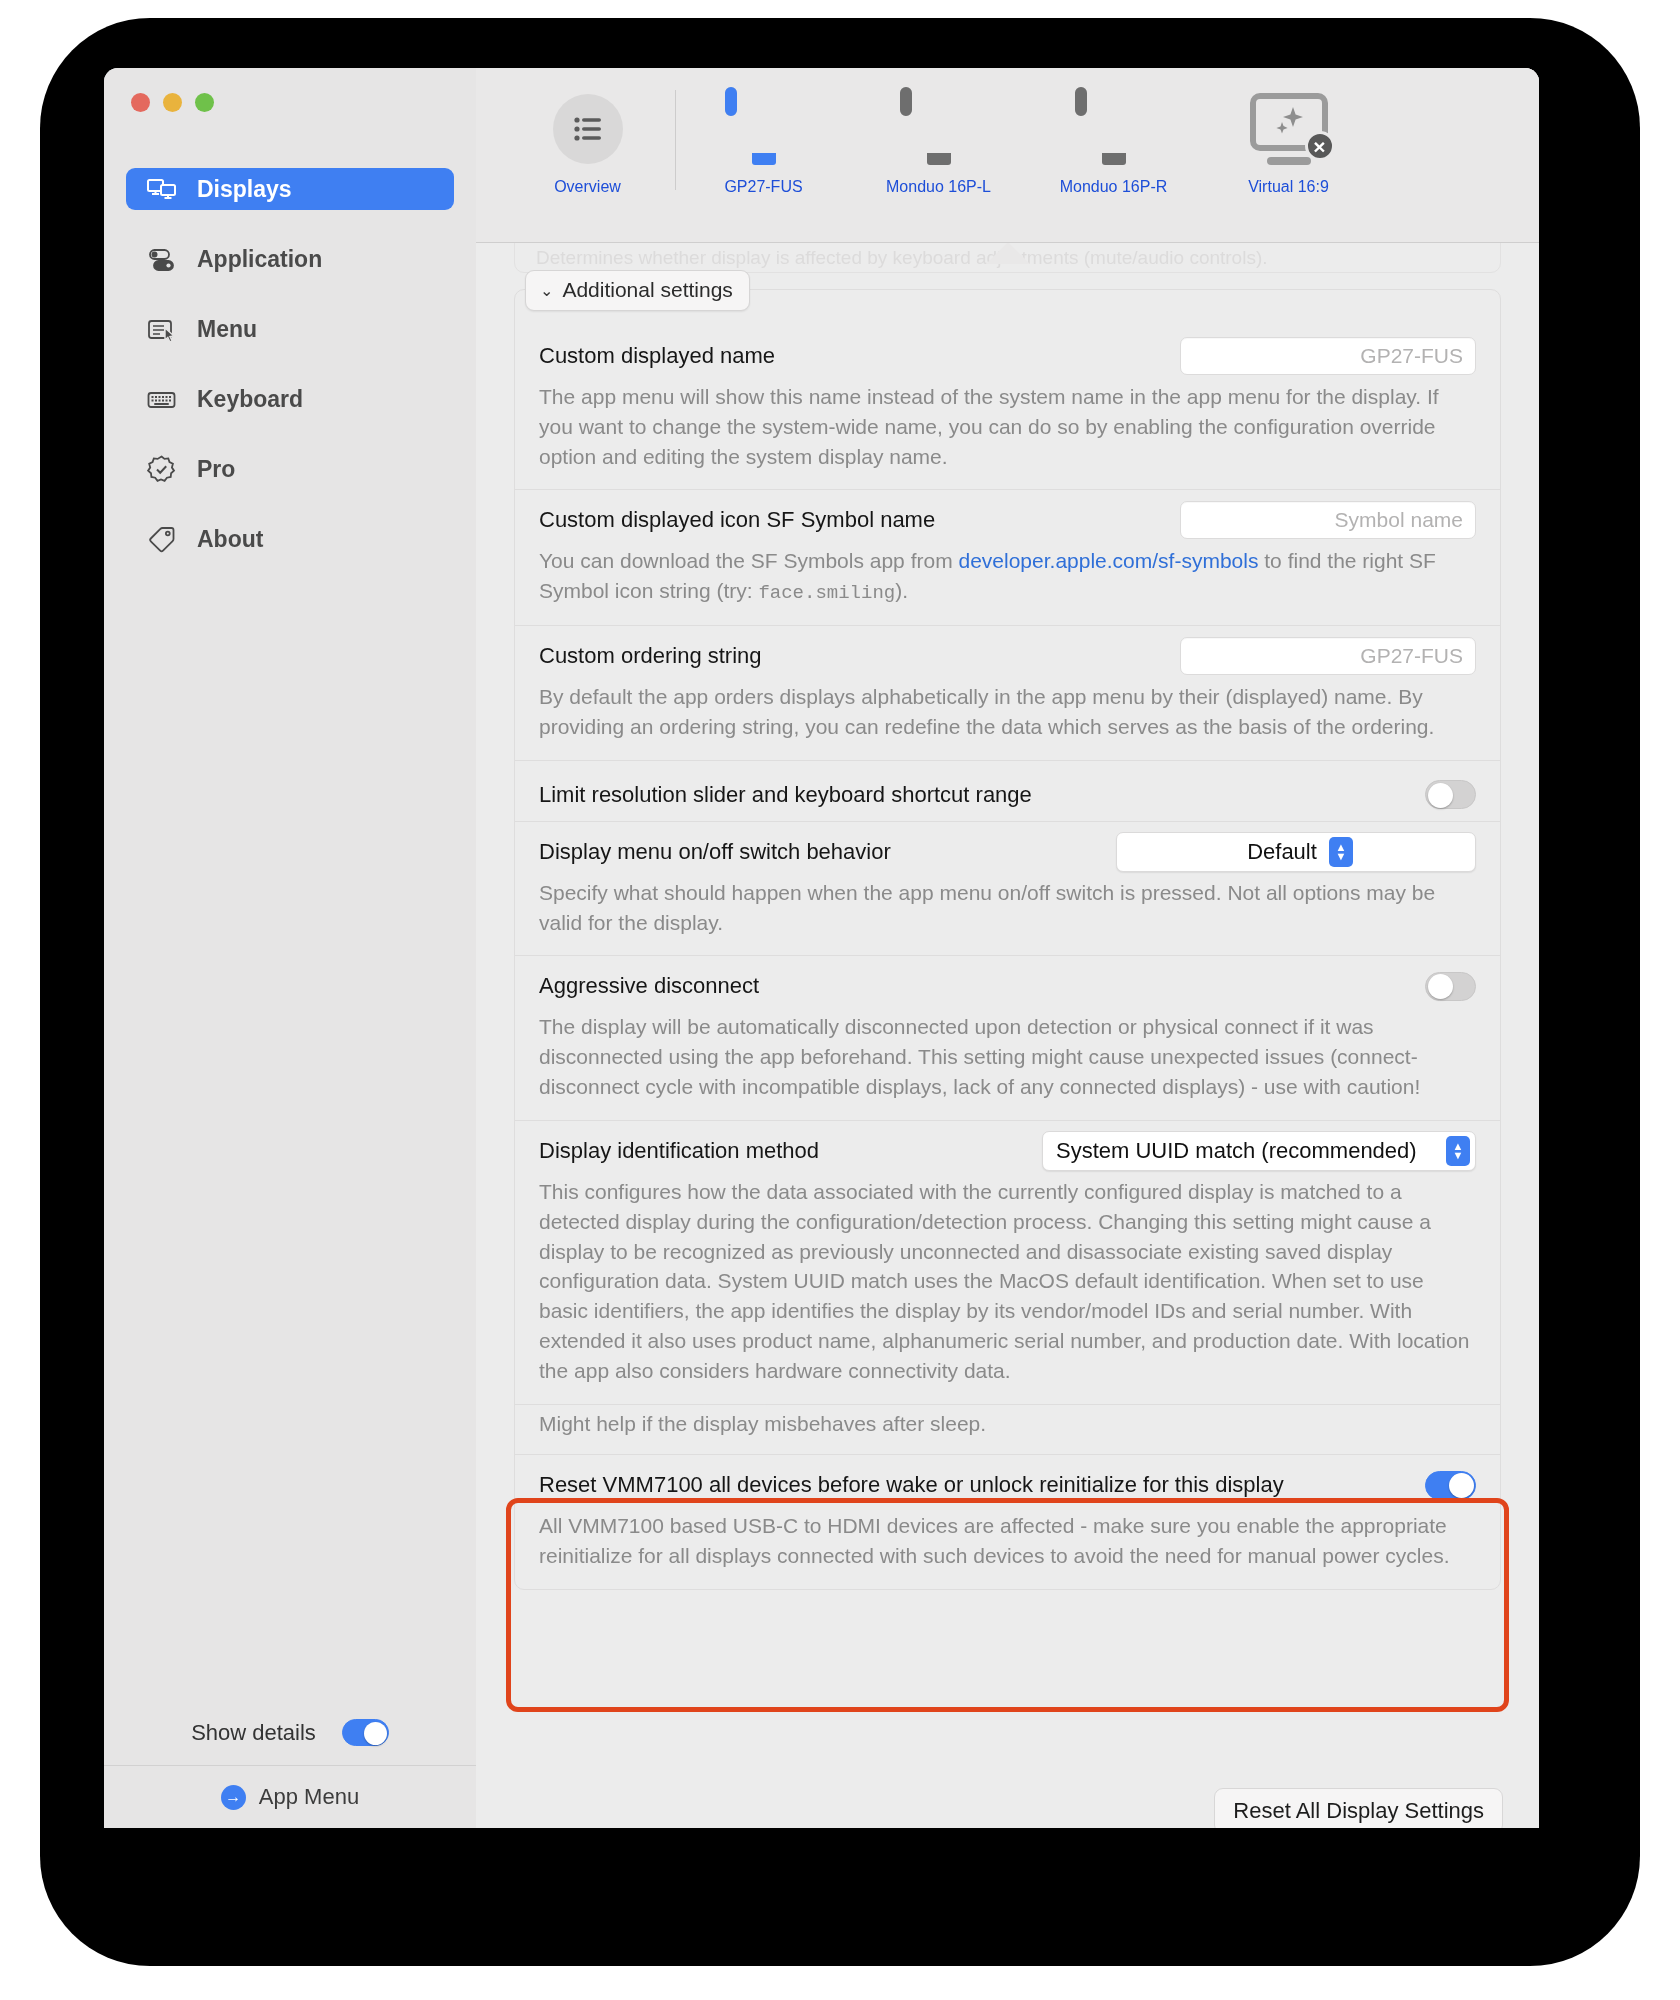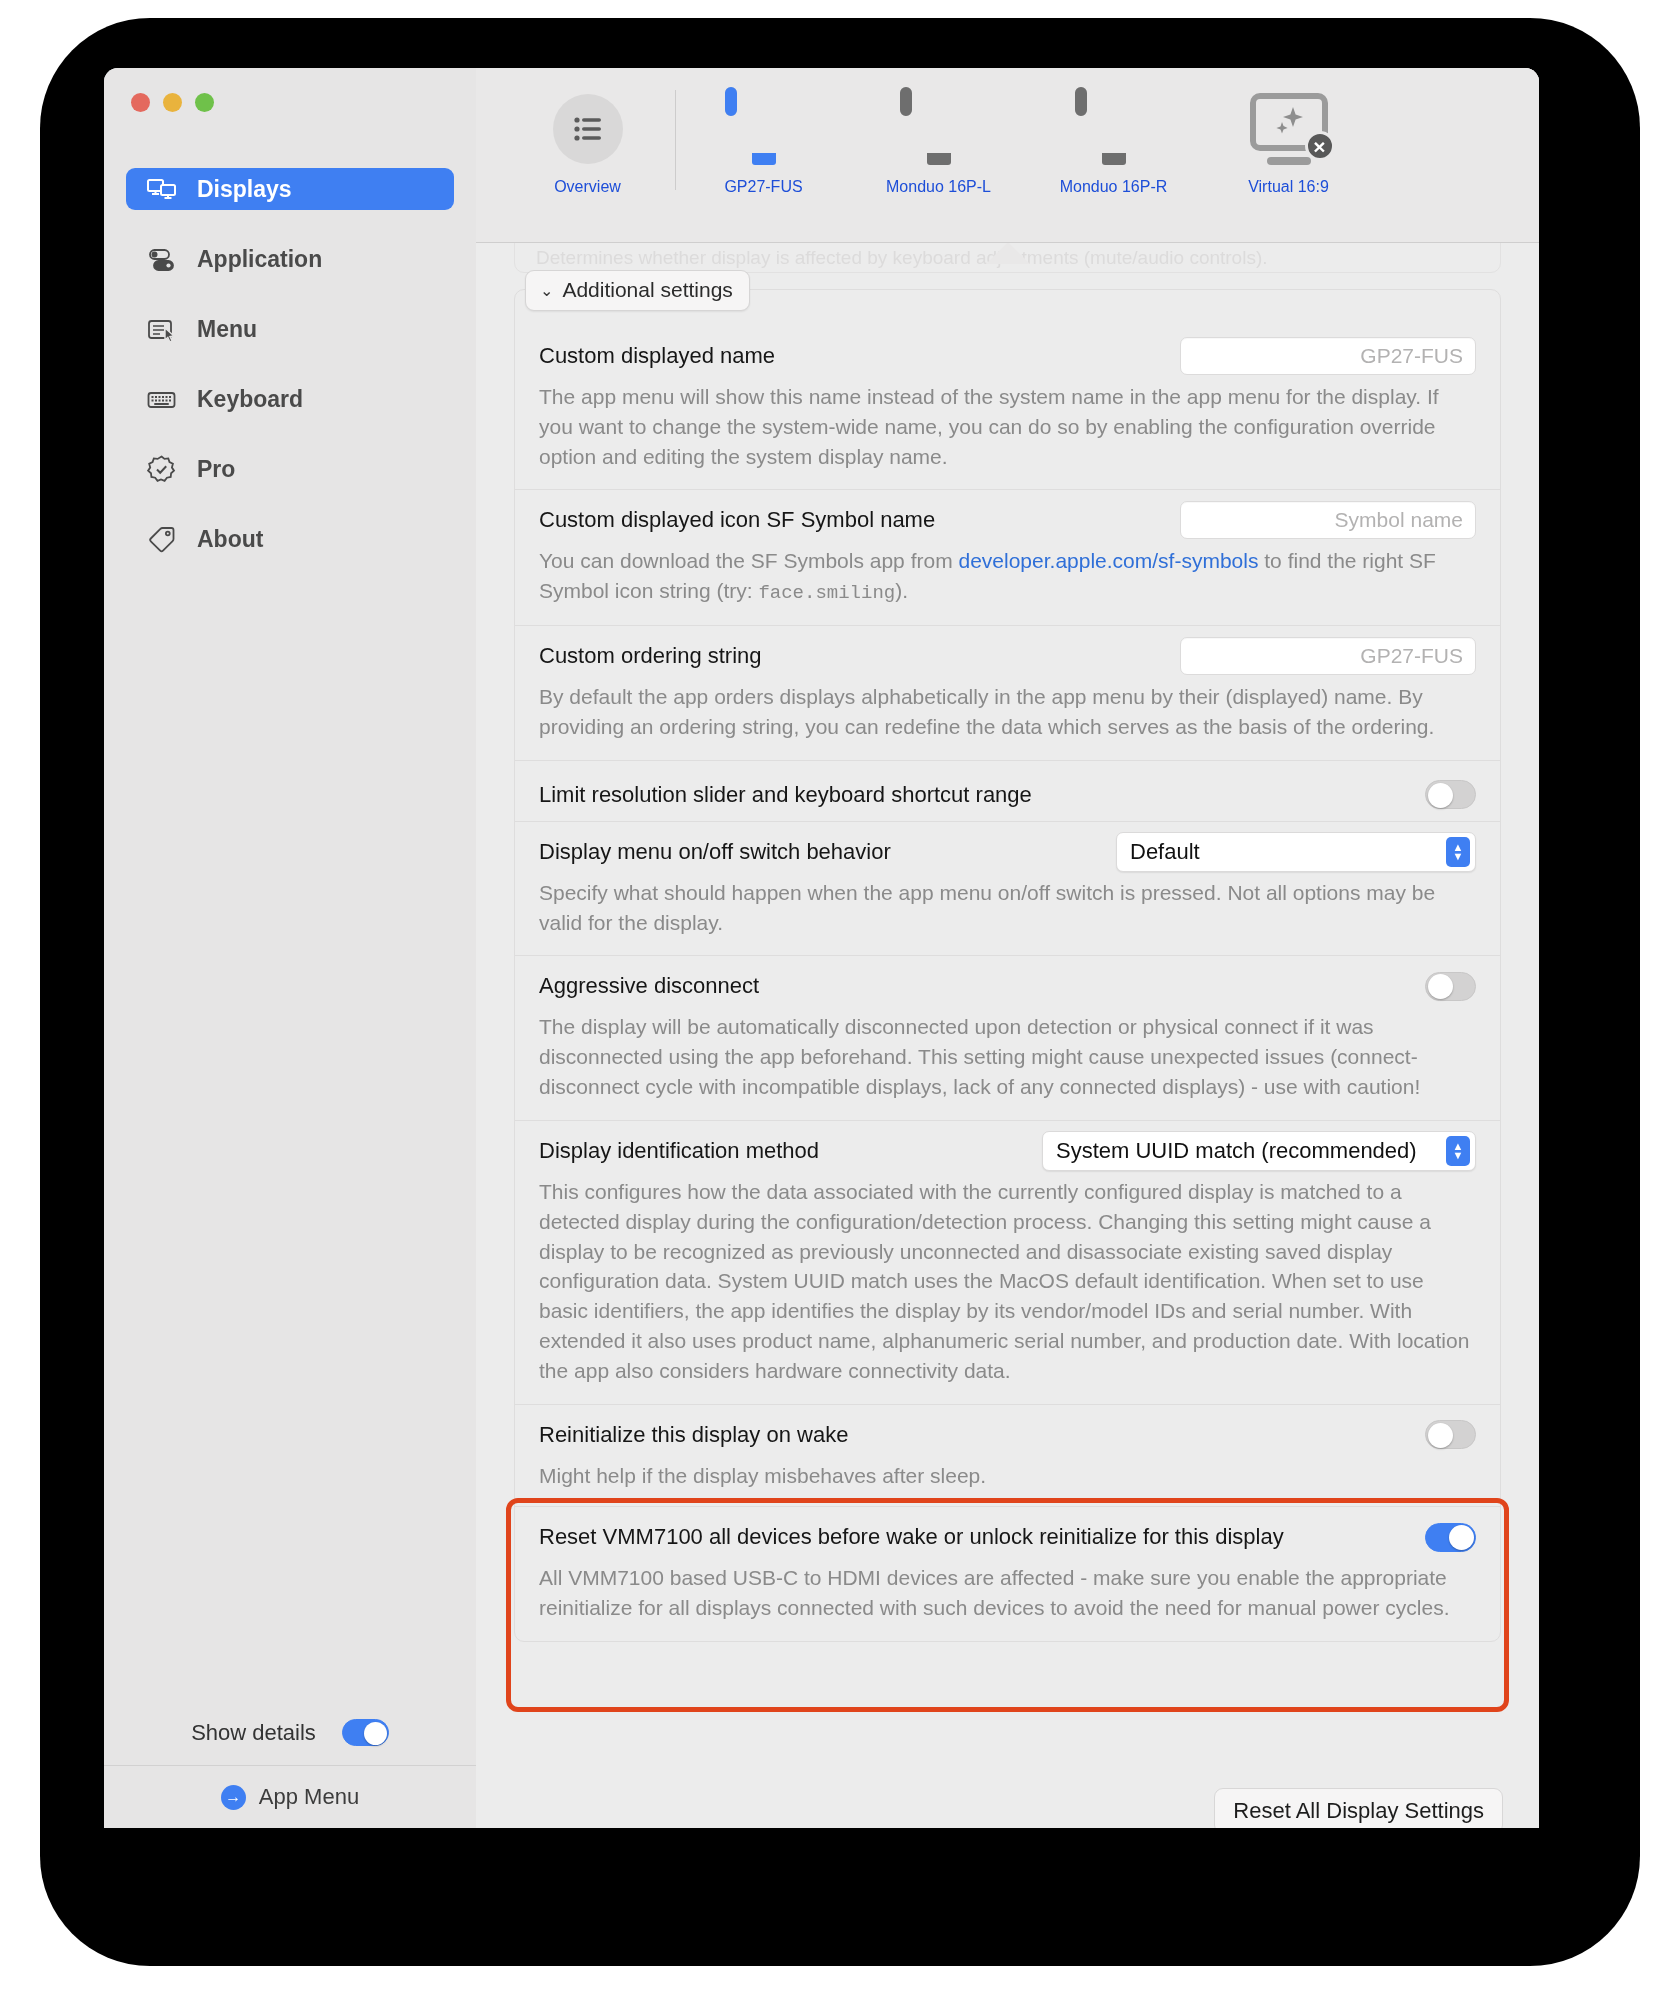--- a/index.html
+++ b/index.html
@@ -256,21 +256,21 @@
     height: 40px;
     background: #ffffff;
     border: 1px solid #dbdada;
     border-radius: 7px;
     display: flex; align-items: center; justify-content: space-between;
     padding: 0 5px 0 13px;
     font-size: 22px; color: #111111;
     box-shadow: 0 1px 1.5px rgba(0,0,0,.08);
     gap: 12px;
   }
-  .select.w1 { width: 360px; flex: 0 0 360px; }
+  .select.w1 { width: 360px; flex: 0 0 360px; justify-content: center; }
   .select.w2 { width: 434px; flex: 0 0 434px; }
   .stepper {
     width: 24px; height: 30px; border-radius: 5px;
     background: #3f7ff2; color: #ffffff;
     display:flex; flex-direction:column; align-items:center; justify-content:center;
     font-size: 11px; line-height: 9px;
     flex: 0 0 24px;
   }
 
   .hl {
@@ -544,26 +544,20 @@
                   <span class="stepper">
                       <span>▲</span>
                       <span>▼</span>
                     </span>
                 </span>
               </div>
               <div class="row-desc">This configures how the data associated with the currently configured display is matched to a detected display during the configuration/detection process. Changing this setting might cause a display to be recognized as previously unconnected and disassociate existing saved display configuration data. System UUID match uses the MacOS default identification. When set to use basic identifiers, the app identifies the display by its vendor/model IDs and serial number. With extended it also uses product name, alphanumeric serial number, and production date. With location the app also considers hardware connectivity data.</div>
             </div>
 
             <div class="row">
-              <div class="row-head">
-                <span class="row-label">Reinitialize this display on wake</span>
-                <span class="switch">
-                    <span class="knob"></span>
-                  </span>
-              </div>
               <div class="row-desc tight">Might help if the display misbehaves after sleep.</div>
             </div>
 
 
             <div class="row">
               <div class="row-head">
                 <span class="row-label">Reset VMM7100 all devices before wake or unlock reinitialize for this display</span>
                 <span class="switch on">
                     <span class="knob"></span>
                   </span>

